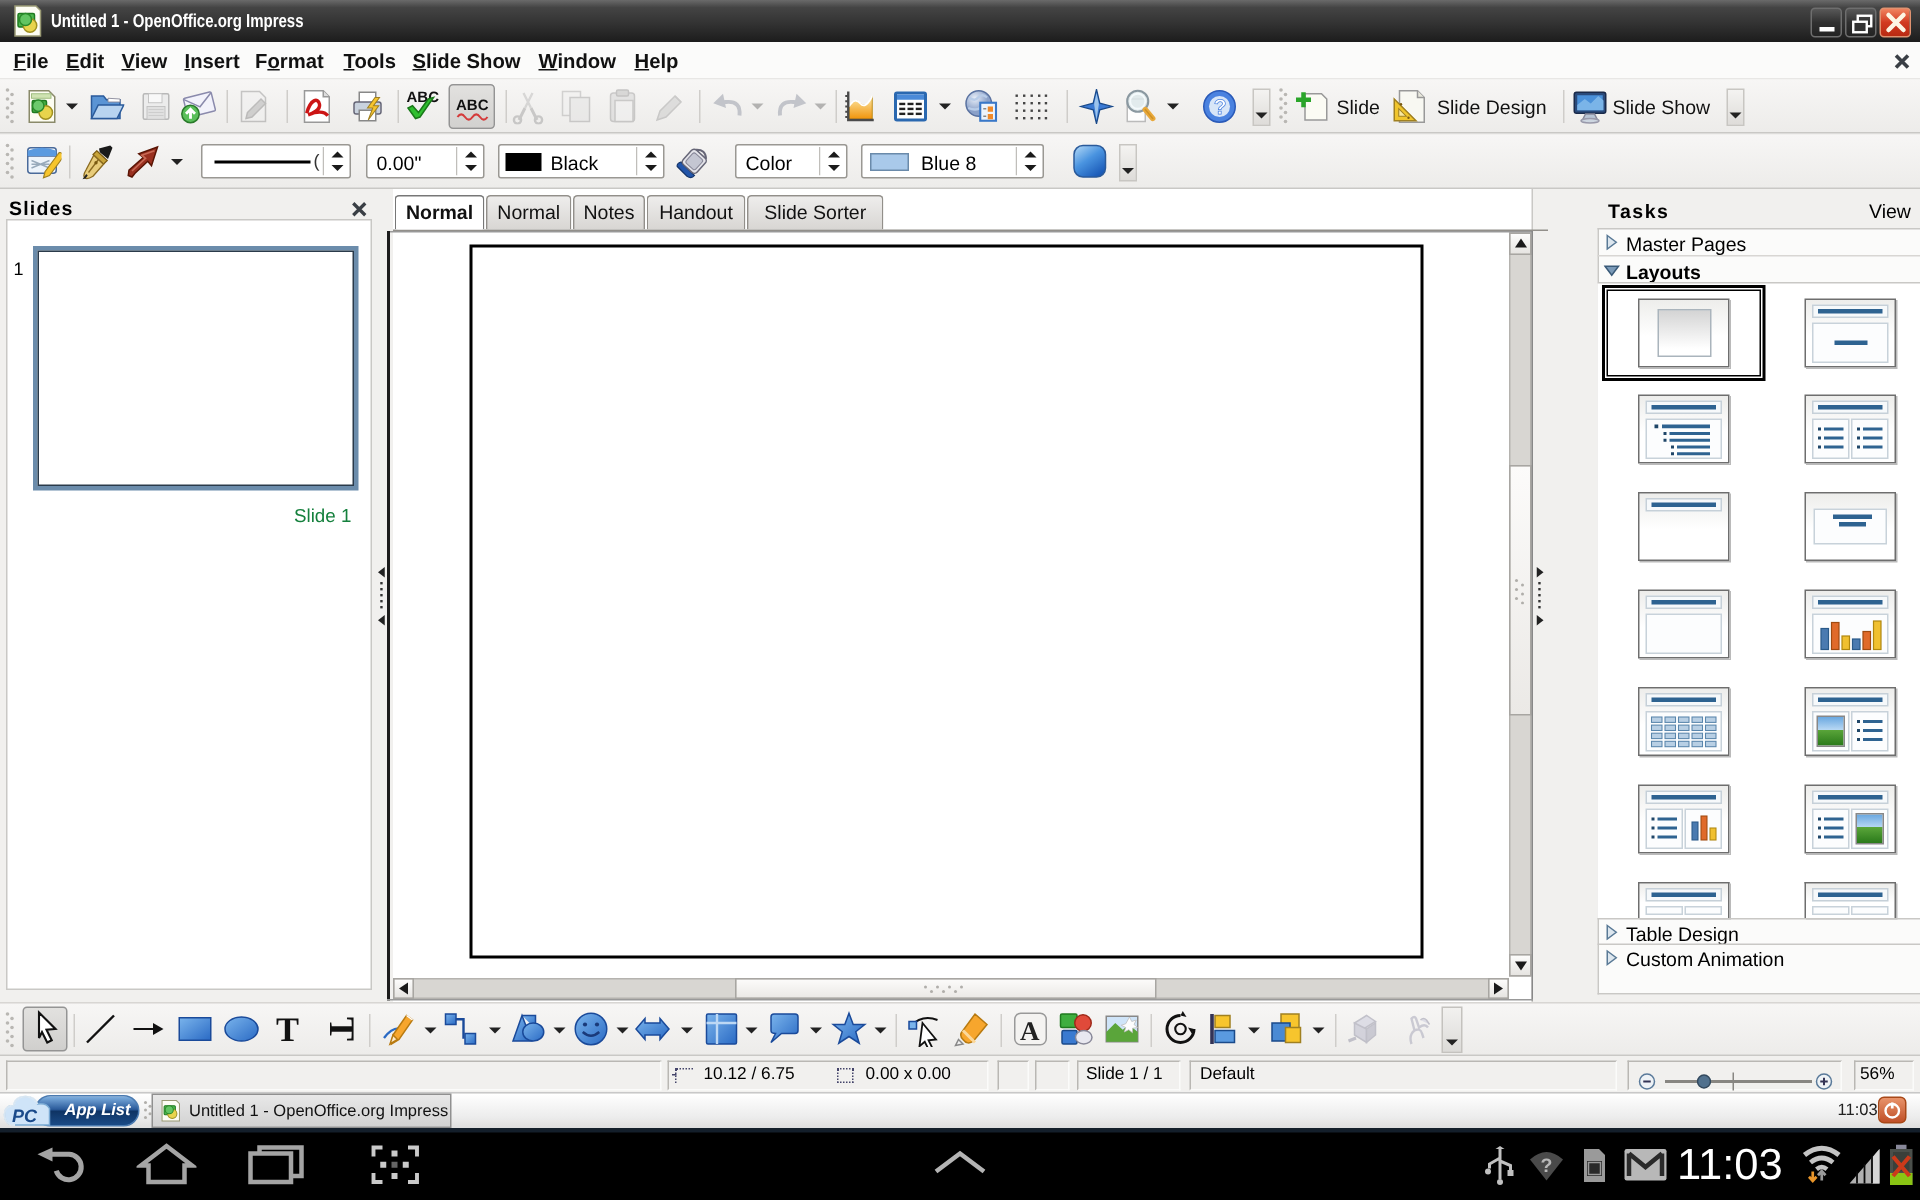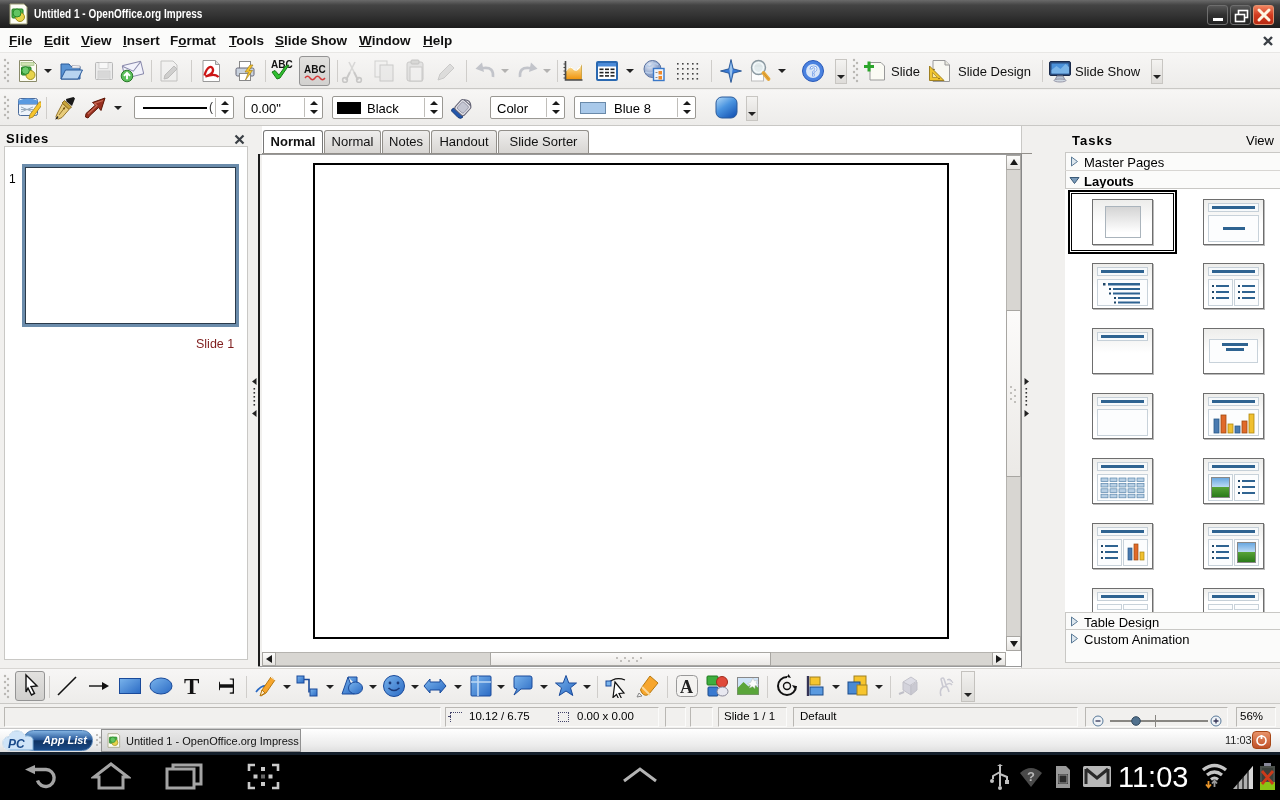--- a/index.html
+++ b/index.html
@@ -429,21 +429,21 @@
 
 <div id="slidespanel">
   <div class="abs" style="left:6px;top:5px;font-size:13px;font-weight:bold;letter-spacing:0.8px;color:#000">Slides</div>
   <svg class="abs" style="left:234px;top:8px" width="11" height="11" viewBox="0 0 11 11">
         <path d="M1.5 1.5 L9.5 9.5 M9.5 1.5 L1.5 9.5" stroke="#3a3f45" stroke-width="2.2"></path>
       </svg>
   <div id="slidesbody"></div>
   <div class="abs" style="left:22px;top:38px;width:217px;height:163px;background:#6b8cab"></div>
   <div class="abs" style="left:25px;top:41px;width:211px;height:157px;background:#fff;border:1px solid #2a3a4a"></div>
   <div class="abs" style="left:9px;top:46px;font-size:12px;color:#000">1</div>
-  <div class="abs" style="left:196px;top:211px;font-size:12.5px;color:#7f1d1d">Slide 1</div>
+  <div class="abs" style="left:196px;top:211px;font-size:12.5px;color:#15803d">Slide 1</div>
 </div>
 
 <div id="center"></div>
 <div class="tab" style="left:263px;width:60px;background:#fff;border-color:#777;font-weight:bold;height:23px;padding-top:3px;z-index:3">Normal</div>
 <div class="tab" style="left:324px;width:57px;padding-top:3px">Normal</div>
 <div class="tab" style="left:382px;width:48px;padding-top:3px">Notes</div>
 <div class="tab" style="left:431px;width:66px;padding-top:3px">Handout</div>
 <div class="tab" style="left:498px;width:91px;padding-top:3px">Slide Sorter</div>
 <div class="abs" style="left:262px;top:153px;width:770px;height:1px;background:#928f8a;z-index:2"></div>
 

